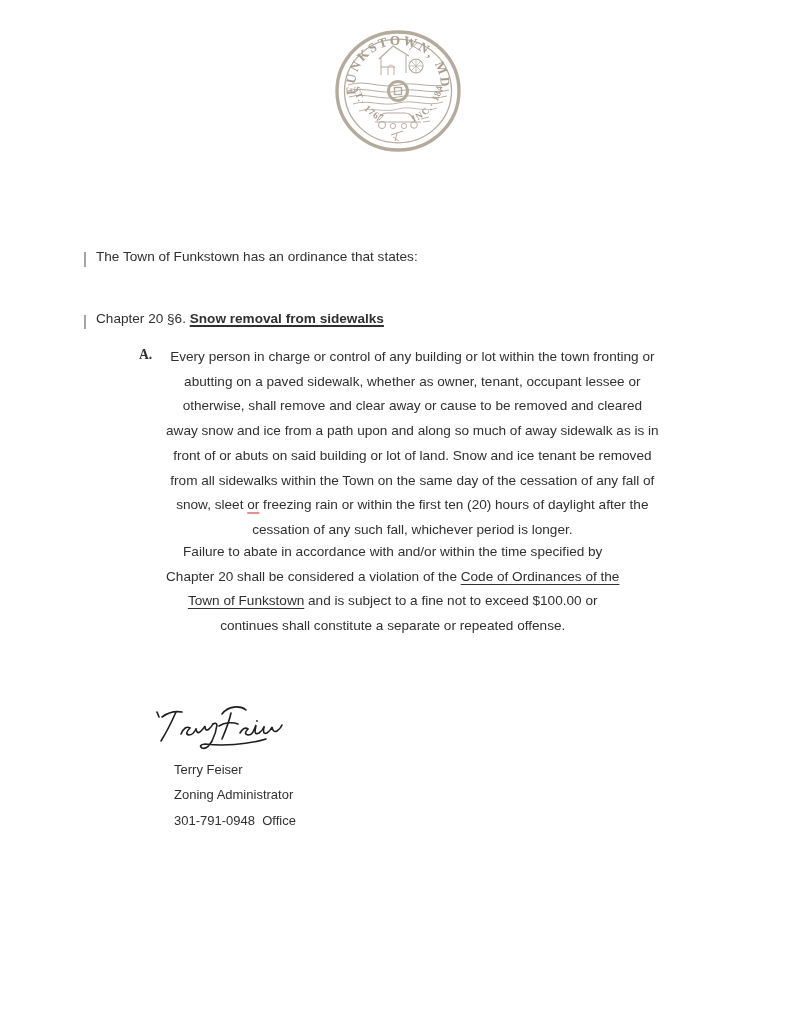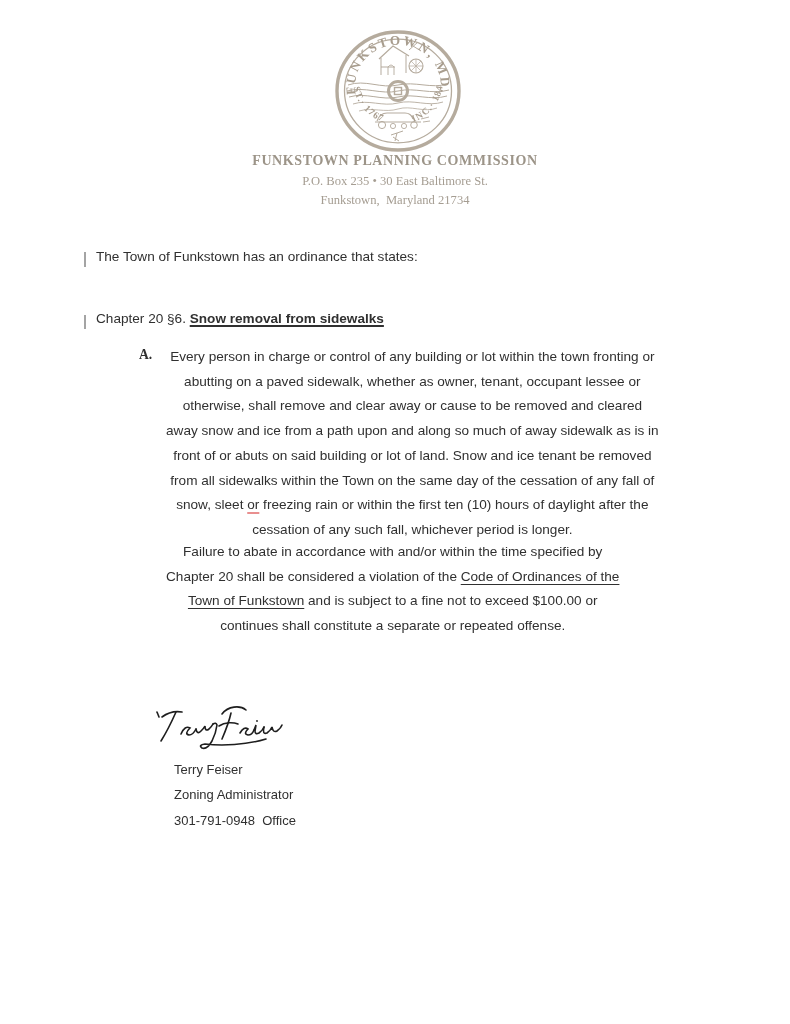--- a/index.html
+++ b/index.html
@@ -150,42 +150,37 @@
       <textPath href="#arcTop" startOffset="50%" text-anchor="middle">FUNKSTOWN, MD.</textPath>
     </text>
     <text font-family="Liberation Serif, serif" font-weight="bold" font-size="9.6" letter-spacing="1" fill="#a89d8e">
       <textPath href="#arcBottom" startOffset="16%" text-anchor="middle">EST.· 1767</textPath>
     </text>
     <text font-family="Liberation Serif, serif" font-weight="bold" font-size="9.6" letter-spacing="1" fill="#a89d8e">
       <textPath href="#arcBottom" startOffset="84%" text-anchor="middle">INC.· 1840</textPath>
     </text>
   </svg>
 
-  <div class="org-name">FUNKSTOWN PLANNING COMMISSION</div>
-  <div class="org-addr">
-    <div>P.O. Box 235 • 30 East Baltimore St.</div>
-    <div>Funkstown,&nbsp; Maryland 21734</div>
-  </div>
 
   <div class="intro">The Town of Funkstown has an ordinance that states:</div>
 
   <div class="chapter">
     <span>Chapter 20 §6. </span><span class="title">Snow removal from sidewalks</span>
   </div>
 
   <div class="item-label">A.</div>
 
   <div class="para para-a">
       <div class="tline"><span>Every person in charge or control of any building or lot within the town fronting or</span></div>
       <div class="tline"><span>abutting on a paved sidewalk, whether as owner, tenant, occupant lessee or</span></div>
       <div class="tline"><span>otherwise, shall remove and clear away or cause to be removed and cleared</span></div>
       <div class="tline"><span>away snow and ice from a path upon and along so much of away sidewalk as is in</span></div>
       <div class="tline"><span>front of or abuts on said building or lot of land. Snow and ice tenant be removed</span></div>
       <div class="tline"><span>from all sidewalks within the Town on the same day of the cessation of any fall of</span></div>
-      <div class="tline"><span>snow, sleet </span><span class="rseg">or</span><span> freezing rain or within the first ten (10) hours of daylight after the</span></div>
+      <div class="tline"><span>snow, sleet </span><span class="rseg">or</span><span> freezing rain or within the first ten (20) hours of daylight after the</span></div>
       <div class="tline"><span>cessation of any such fall, whichever period is longer.</span></div>
     </div>
 
   <div class="para para-b">
       <div class="tline"><span>Failure to abate in accordance with and/or within the time specified by</span></div>
       <div class="tline"><span>Chapter 20 shall be considered a violation of the </span><span class="useg">Code of Ordinances of the</span></div>
       <div class="tline"><span class="useg">Town of Funkstown</span><span> and is subject to a fine not to exceed $100.00 or</span></div>
       <div class="tline"><span>continues shall constitute a separate or repeated offense.</span></div>
     </div>
 

